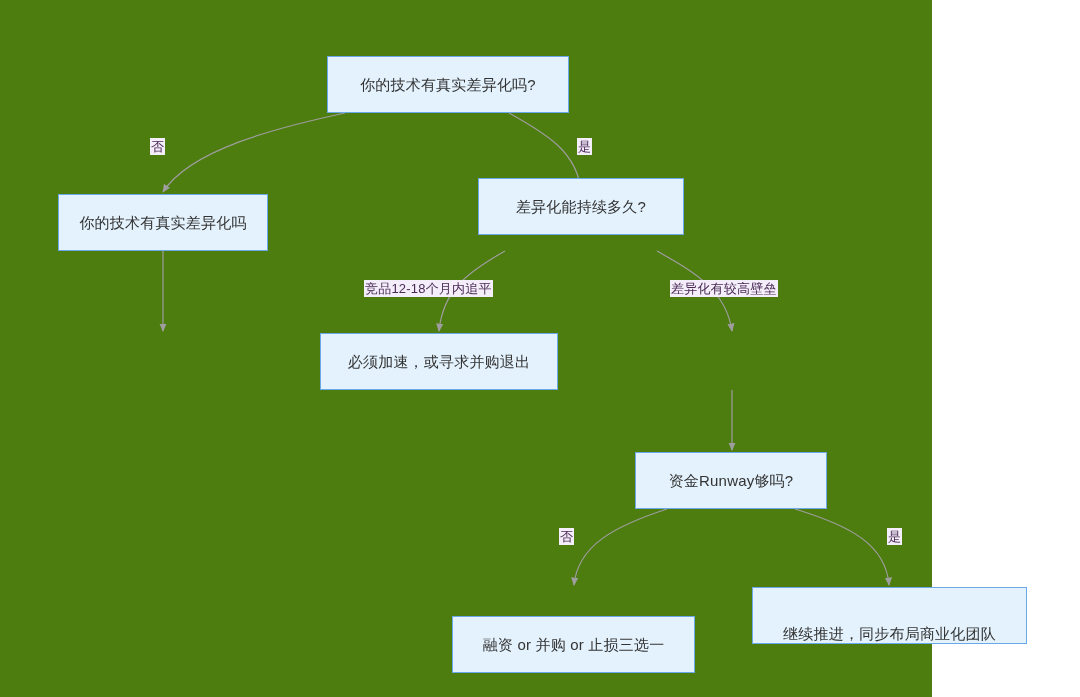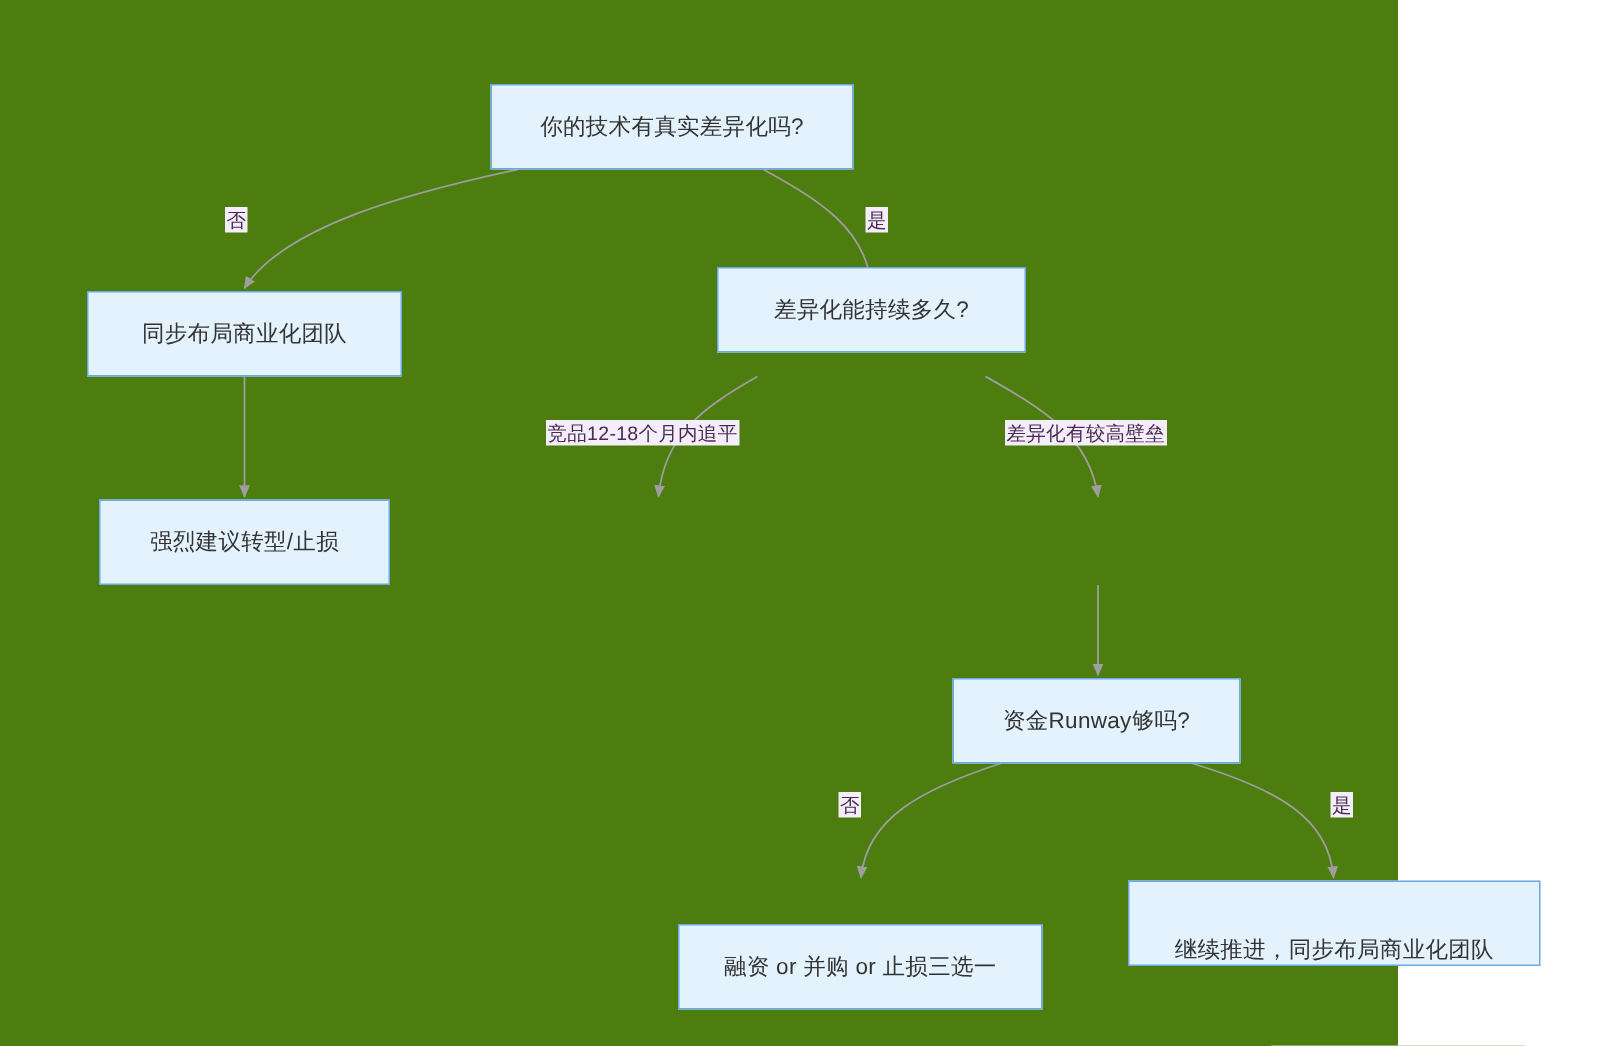--- a/index.html
+++ b/index.html
@@ -78,31 +78,31 @@
     <path d="M 667,509 C 615,526 578,545 574,585" fill="none" stroke="#9e9e9e" stroke-width="1.2" marker-end="url(#arrowhead)"></path>
 
     <path d="M 795,509 C 851,526 886,545 889,585" fill="none" stroke="#9e9e9e" stroke-width="1.2" marker-end="url(#arrowhead)"></path>
   </svg>
 
   <div class="node" style="left:327px; top:56px; width:242px; height:57px;">
     <span>你的技术有真实差异化吗?</span>
   </div>
 
   <div class="node" style="left:58px; top:194px; width:210px; height:57px;">
-    <span>同步布局商业化团队</span>
+    <span>你的技术有真实差异化吗</span>
   </div>
 
   <div class="node" style="left:478px; top:178px; width:206px; height:57px;">
     <span>差异化能持续多久?</span>
   </div>
 
-  <div class="node" style="left:66px; top:333px; width:194px; height:57px;">
-    <span>强烈建议转型/止损</span>
+
+  <div class="node" style="left:320px; top:333px; width:238px; height:57px;">
+    <span>必须加速，或寻求并购退出</span>
   </div>
-
 
 
   <div class="node" style="left:635px; top:452px; width:192px; height:57px;">
     <span>资金Runway够吗?</span>
   </div>
 
   <div class="node" style="left:452px; top:616px; width:243px; height:57px;">
     <span>融资 or 并购 or 止损三选一</span>
   </div>
 

